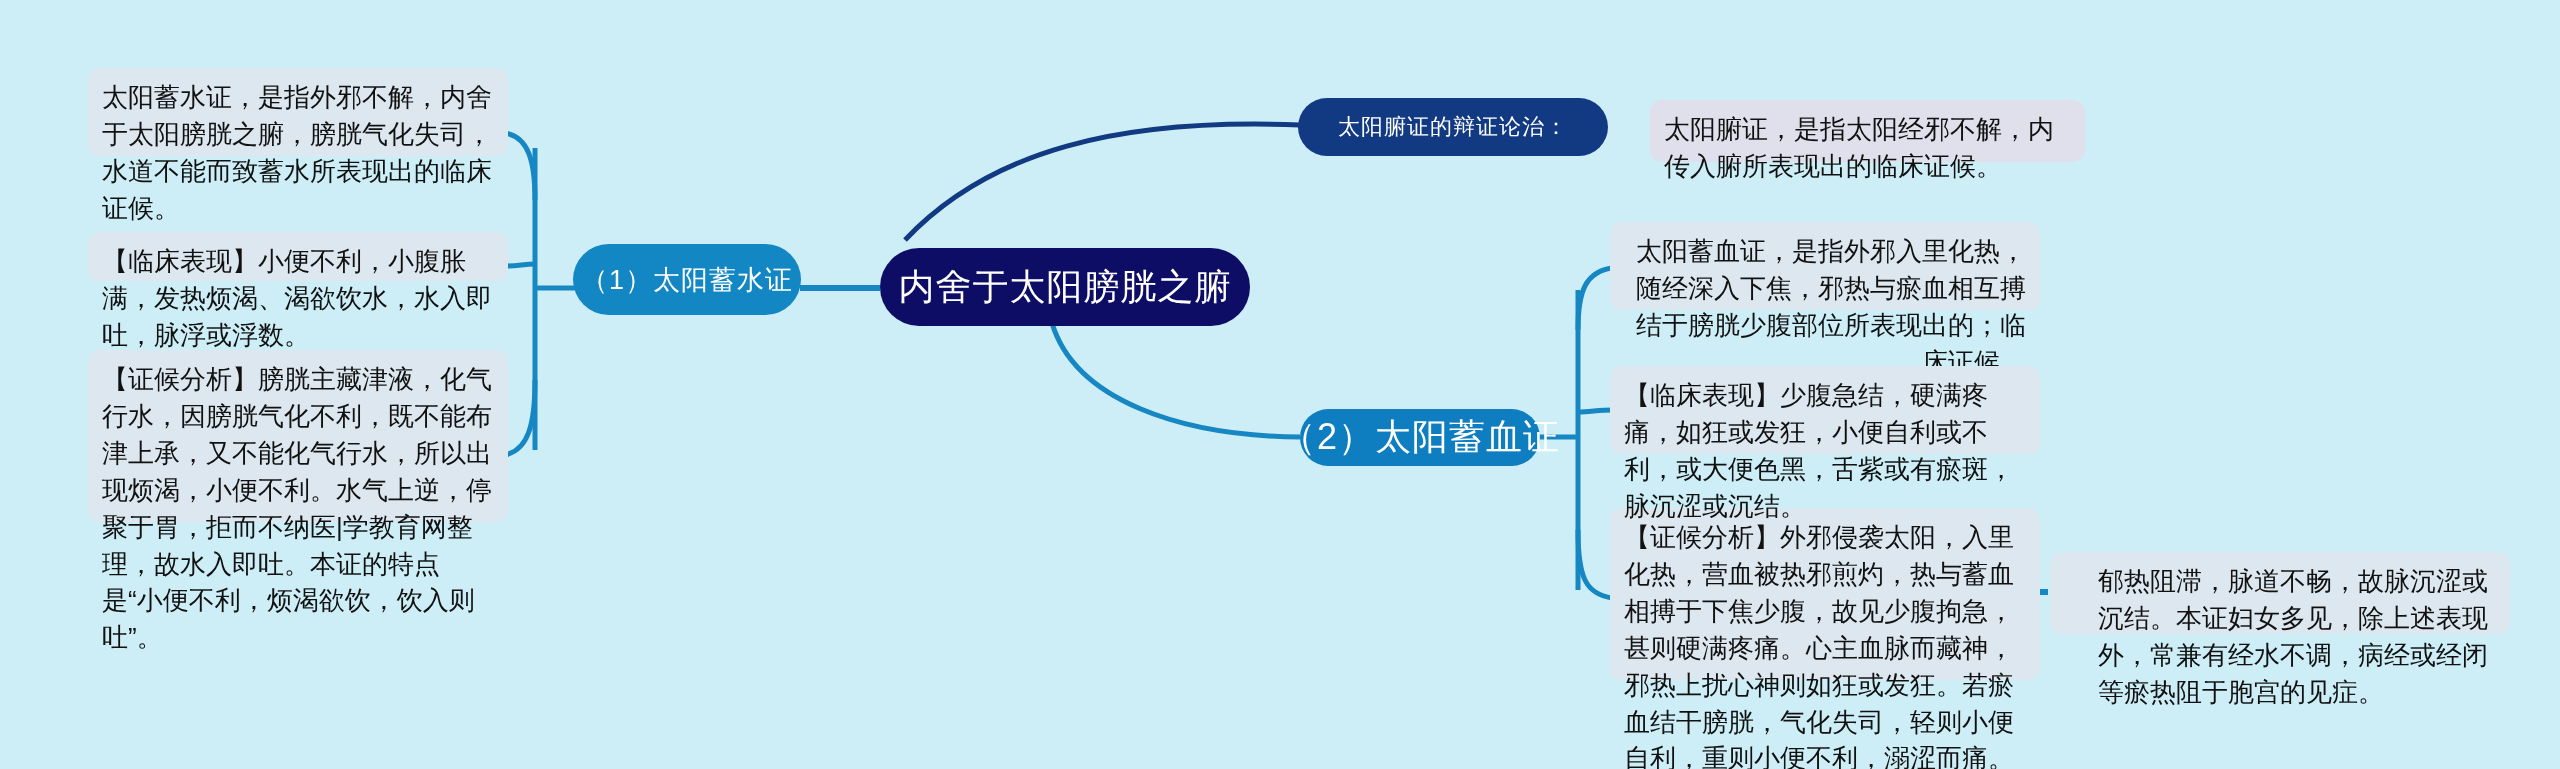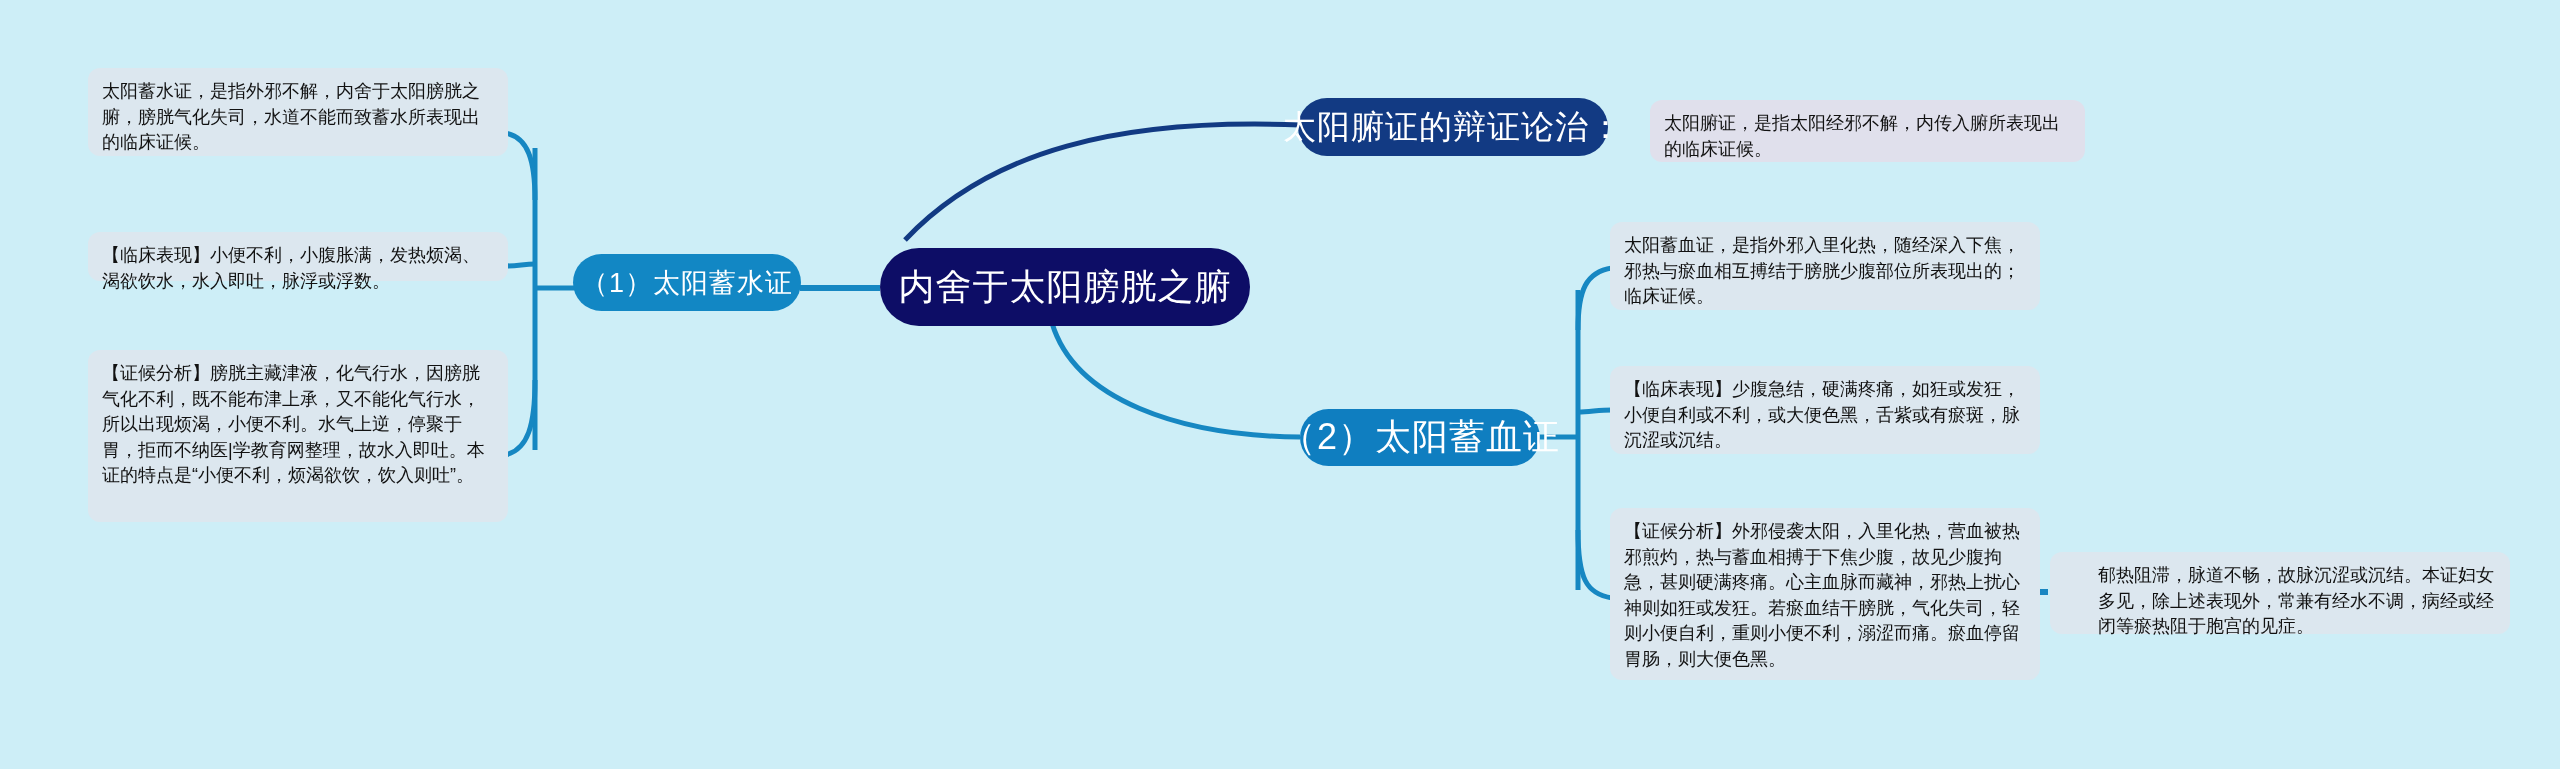--- a/index.html
+++ b/index.html
@@ -40,42 +40,42 @@
     letter-spacing: 1px;
     box-sizing: border-box;
   }
   .node-root {
     background: #0d0d66;
     font-size: 36px;
     padding: 0 40px;
   }
   .node-dark {
     background: #123a83;
-    font-size: 33px;
+    font-size: 22px;
     padding: 0 28px;
   }
   .node-blue {
     background: #1287c4;
     font-size: 27px;
     padding: 0 28px;
   }
   .node-blue-2 {
     background: #0f7ec0;
     font-size: 36px;
     padding: 0 28px;
     text-align: center;
   }
 
   
   .leaf {
     position: absolute;
     box-sizing: border-box;
     border-radius: 12px;
     padding: 11px 14px 12px 14px;
-    font-size: 18px;
+    font-size: 26px;
     line-height: 1.42;
     color: #111111;
     letter-spacing: 0px;
     word-break: break-all;
   }
   .leaf-blue {
     background: #dce7ef;
   }
   .leaf-lav {
     background: #e0e0ec;
@@ -118,37 +118,37 @@
   </svg>
 
   <div class="node node-root" style="left:880px; top:248px; width:370px; height:78px;">
     <span>内舍于太阳膀胱之腑</span>
   </div>
 
   <div class="node node-dark" style="left:1298px; top:98px; width:310px; height:58px;">
     <span>太阳腑证的辩证论治：</span>
   </div>
 
-  <div class="node node-blue" style="left:573px; top:254px; width:228px; height:57px;">
+  <div class="node node-blue" style="left:573px; top:244px; width:228px; height:71px;">
     <span>（1）太阳蓄水证</span>
   </div>
 
   <div class="node node-blue-2" style="left:1300px; top:409px; width:240px; height:57px;">
     <span>（2）太阳蓄血证</span>
   </div>
 
   <div class="leaf leaf-blue" style="left:88px; top:68px; width:420px; height:88px;">太阳蓄水证，是指外邪不解，内舍于太阳膀胱之腑，膀胱气化失司，水道不能而致蓄水所表现出的临床证候。</div>
 
   <div class="leaf leaf-blue" style="left:88px; top:232px; width:420px; height:49px;">【临床表现】小便不利，小腹胀满，发热烦渴、渴欲饮水，水入即吐，脉浮或浮数。</div>
 
   <div class="leaf leaf-lav" style="left:1650px; top:100px; width:435px; height:62px;">太阳腑证，是指太阳经邪不解，内传入腑所表现出的临床证候。</div>
 
   <div class="leaf leaf-blue" style="left:88px; top:350px; width:420px; height:172px;">【证候分析】膀胱主藏津液，化气行水，因膀胱气化不利，既不能布津上承，又不能化气行水，所以出现烦渴，小便不利。水气上逆，停聚于胃，拒而不纳医|学教育网整理，故水入即吐。本证的特点是“小便不利，烦渴欲饮，饮入则吐”。</div>
 
-  <div class="leaf leaf-blue" style="left:1610px; top:222px; width:430px; height:88px;">太阳蓄血证，是指外邪入里化热，随经深入下焦，邪热与瘀血相互搏结于膀胱少腹部位所表现出的；临床证候。</div>
+  <div class="leaf leaf-blue" style="left:1610px; top:222px; width:430px; height:88px;text-align:right;">太阳蓄血证，是指外邪入里化热，随经深入下焦，邪热与瘀血相互搏结于膀胱少腹部位所表现出的；临床证候。</div>
 
   <div class="leaf leaf-blue" style="left:1610px; top:508px; width:430px; height:172px;">【证候分析】外邪侵袭太阳，入里化热，营血被热邪煎灼，热与蓄血相搏于下焦少腹，故见少腹拘急，甚则硬满疼痛。心主血脉而藏神，邪热上扰心神则如狂或发狂。若瘀血结干膀胱，气化失司，轻则小便自利，重则小便不利，溺涩而痛。瘀血停留胃肠，则大便色黑。</div>
 
   <div class="leaf leaf-blue" style="left:1610px; top:366px; width:430px; height:88px;">【临床表现】少腹急结，硬满疼痛，如狂或发狂，小便自利或不利，或大便色黑，舌紫或有瘀斑，脉沉涩或沉结。</div>
 
   <div class="leaf leaf-blue" style="left:2050px; top:552px; width:460px; height:82px;padding-left:48px;">郁热阻滞，脉道不畅，故脉沉涩或沉结。本证妇女多见，除上述表现外，常兼有经水不调，病经或经闭等瘀热阻于胞宫的见症。</div>
 
 </div>
 
 </body></html>

